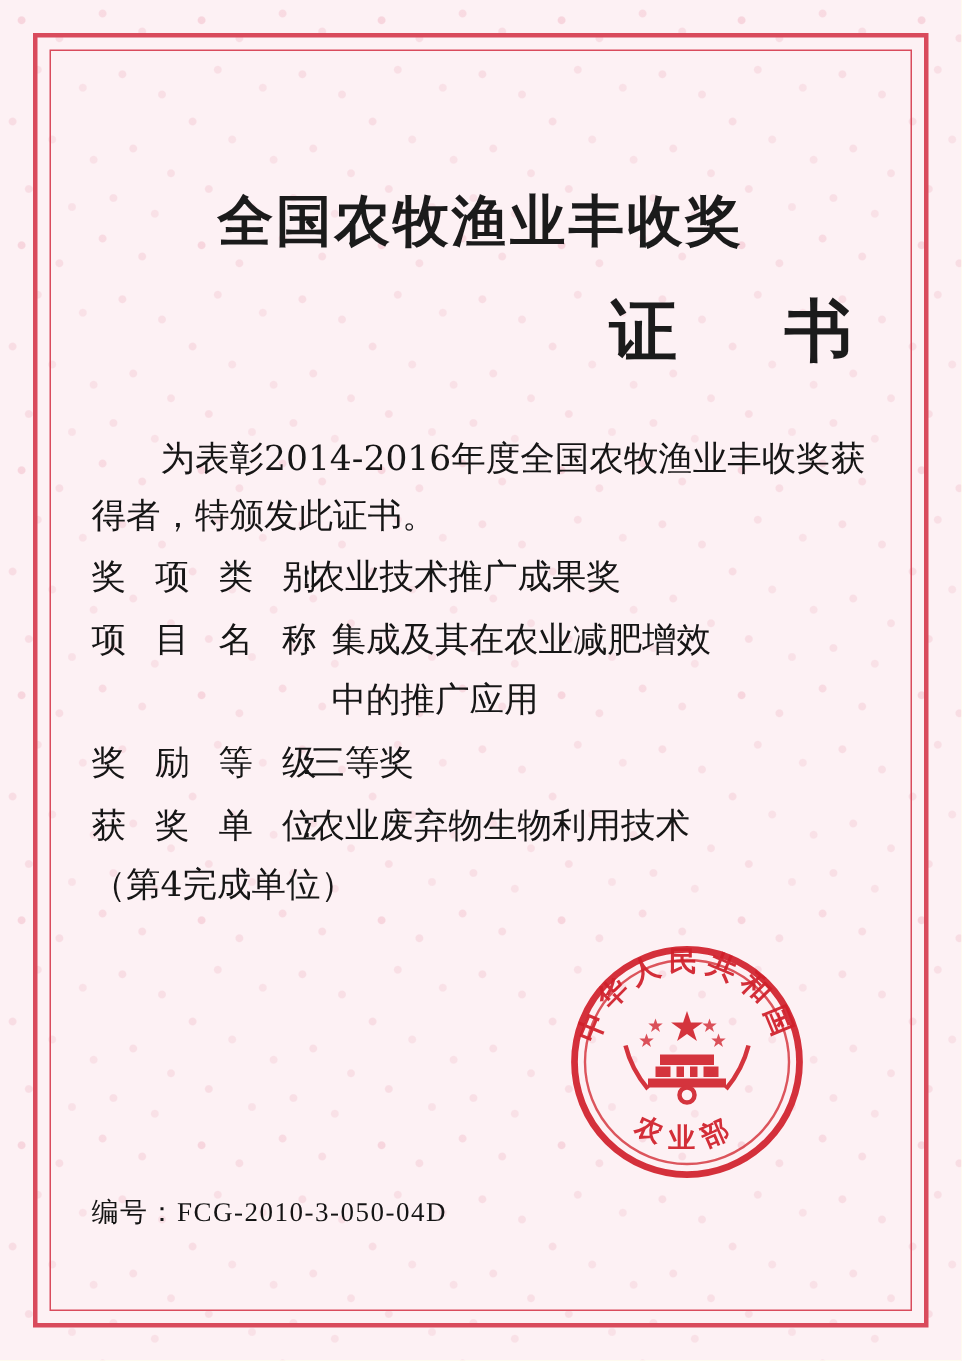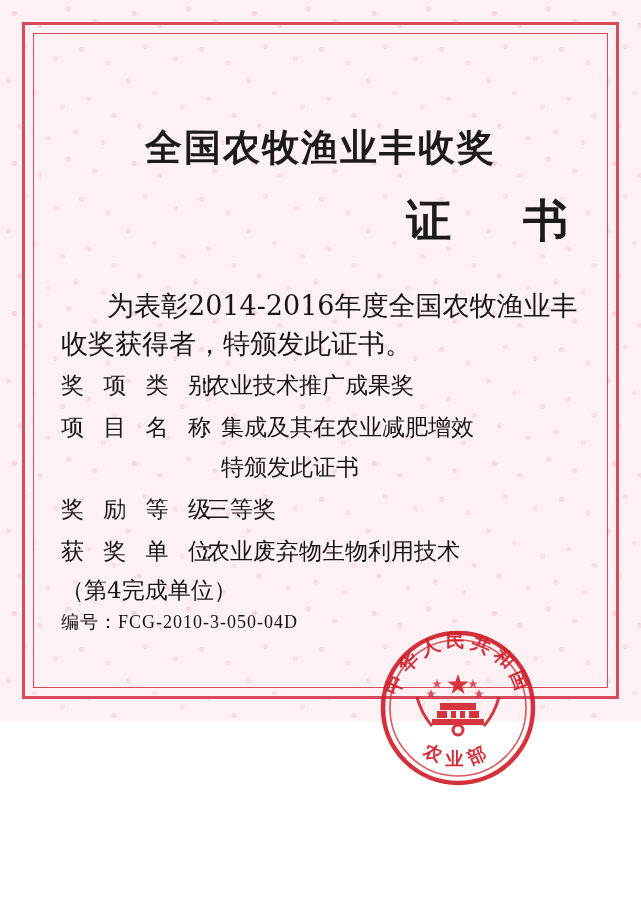--- a/index.html
+++ b/index.html
@@ -10,21 +10,21 @@
   body {
     width: 641px;
     height: 907px;
     overflow: hidden;
     font-family: "DejaVu Sans", sans-serif;
   }
 
   .certificate {
     position: relative;
     width: 641px;
-    height: 721px;
+    height: 907px;
     background: #fef9c3;
     box-sizing: border-box;
   }
 
   
   .texture {
     position: absolute;
     inset: 0;
     background-color: #fdf1f4;
     background-image:
@@ -95,21 +95,21 @@
 
   .body {
     margin-top: 36px;
     padding-left: 16px;
     padding-right: 10px;
     font-family: "DejaVu Serif", serif;
     color: #161616;
   }
 
   .para {
-    font-size: 27px;
+    font-size: 23px;
     line-height: 38px;
     text-indent: 46px;
   }
 
   .field-row {
     display: flex;
     align-items: flex-start;
     font-size: 23px;
     line-height: 40px;
     margin-top: 2px;
@@ -194,21 +194,21 @@
         <span class="field-label">奖 项 类 别</span>
         <span class="field-colon">：</span>
         <span class="field-value">农业技术推广成果奖</span>
       </div>
 
       <div class="field-row">
         <span class="field-label">项 目 名 称</span>
         <span class="field-colon">：</span>
         <span class="field-value">
           <span class="line2">集成及其在农业减肥增效</span>
-          <span class="line3">特颁发此证书</span>
+          <span class="line3">中的推广应用</span>
         </span>
       </div>
 
       <div class="field-row">
         <span class="field-label">奖 励 等 级</span>
         <span class="field-colon">：</span>
         <span class="field-value">三等奖</span>
       </div>
 
       <div class="field-row">

